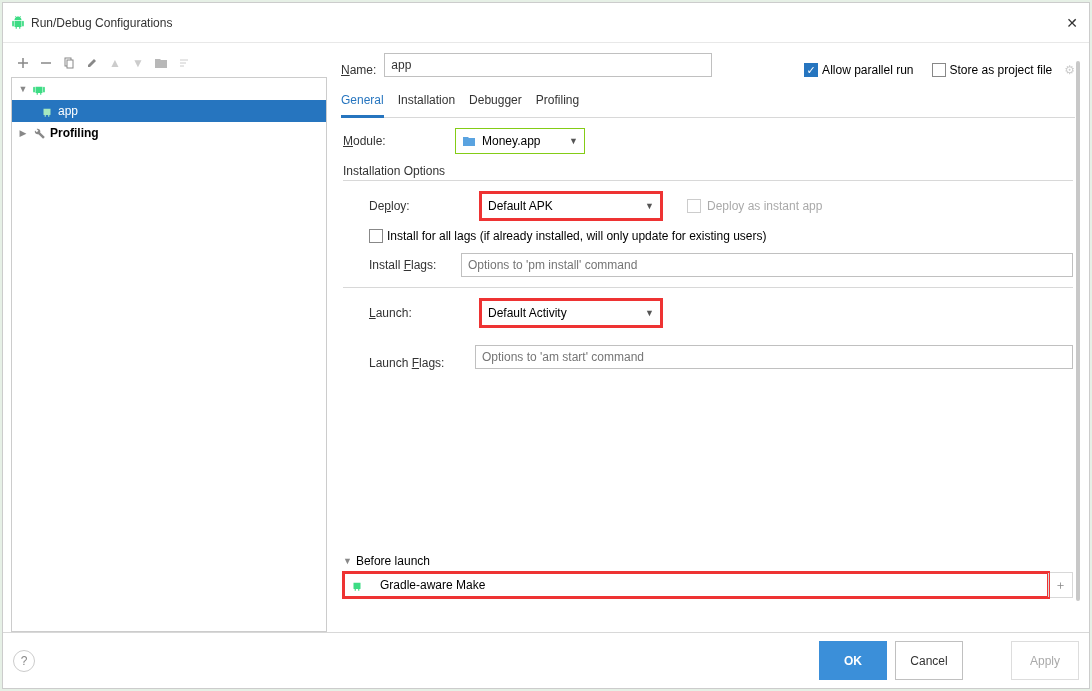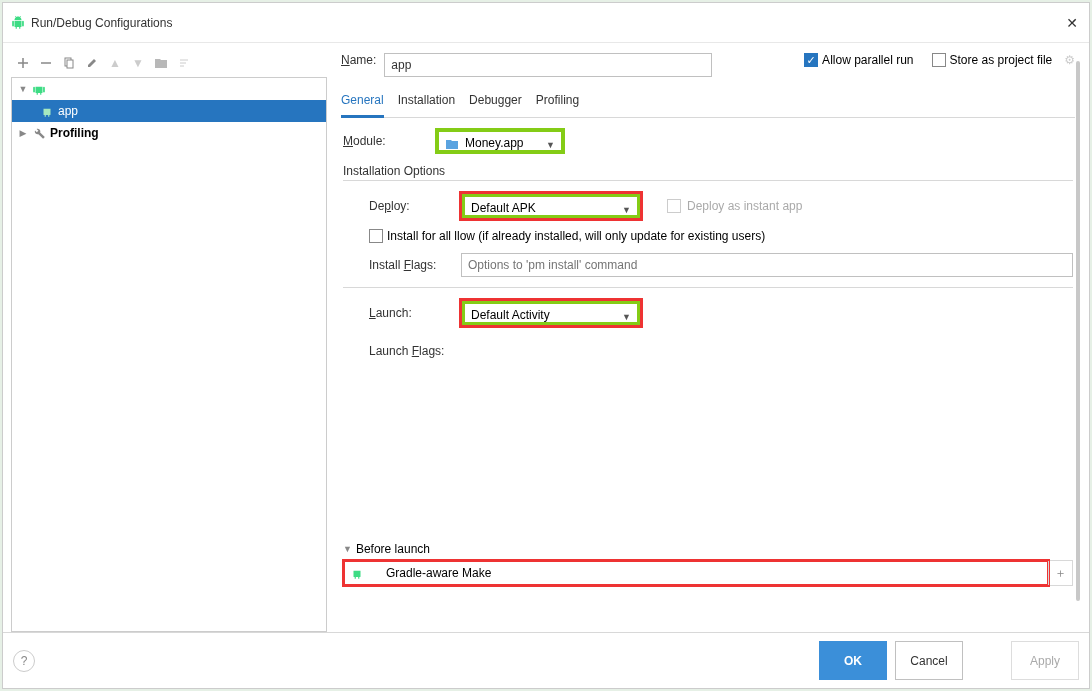--- a/index.html
+++ b/index.html
@@ -15,54 +15,54 @@
 .toolbar .tb-btn { width: 16px; height: 16px; display: flex; align-items: center; justify-content: center; cursor: pointer; color: #888; }
 .tree { flex: 1; border: 1px solid #ccc; background: #fff; overflow: auto; }
 .tree-row { display: flex; align-items: center; height: 22px; padding-left: 4px; gap: 2px; }
 .tree-row.selected { background: #2675bf; color: #fff; }
 .tree-row .twisty { width: 14px; text-align: center; color: #888; font-size: 9px; }
 .tree-row .node-icon { width: 14px; height: 14px; margin-right: 2px; }
 .tree-row .label { flex: 1; }
 .tree-row.bold .label { font-weight: 600; }
 .tree-row.indent1 { padding-left: 28px; }
 .right-panel { flex: 1; display: flex; flex-direction: column; padding: 0 6px; position: relative; }
-.name-row { display: flex; align-items: flex-start; gap: 8px; margin-bottom: 8px; }
+.name-row { display: flex; align-items: flex-end; gap: 8px; margin-bottom: 8px; }
 .field-label { color: #333; }
 .field-label .mn { text-decoration: underline; }
 .text-input { border: 1px solid #c0c0c0; padding: 3px 6px; height: 24px; background: #fff; color: #333; }
 .name-input { width: 328px; }
 .name-row .spacer { flex: 1; }
 .chk-wrap { display: flex; align-items: center; gap: 4px; }
 .chk { width: 14px; height: 14px; border: 1px solid #888; background: #fff; display: flex; align-items: center; justify-content: center; font-size: 11px; }
 .chk.checked { background: #2675bf; border-color: #2675bf; color: #fff; }
 .gear { color: #ccc; margin-left: 4px; }
 .tabs { display: flex; gap: 14px; border-bottom: 1px solid #d8d8d8; padding: 2px 0 0 0; }
 .tab { padding: 6px 0 8px 0; cursor: pointer; color: #333; }
 .tab.active { color: #2675bf; border-bottom: 3px solid #2675bf; margin-bottom: -1px; }
 .form-area { flex: 1; overflow: auto; padding: 10px 2px; }
 .form-row { display: flex; align-items: center; gap: 10px; margin-bottom: 10px; }
 .form-row .lbl { width: 82px; }
 .form-row .lbl2 { width: 82px; padding-left: 0; }
-.select-box { border: 4px solid #84cc16; height: 26px; display: flex; align-items: flex-end; padding: 0 6px; gap: 6px; background: #fff; cursor: pointer; position: relative; }
+.select-box { border: 1px solid #84cc16; height: 26px; display: flex; align-items: center; padding: 0 6px; gap: 6px; background: #fff; cursor: pointer; position: relative; margin-left: 20px; }
 .select-box .caret { margin-left: auto; font-size: 9px; color: #555; }
 .select-module { width: 130px; }
 .section-title { color: #333; margin: 6px 0 2px 0; }
 .section-divider { border: none; border-top: 1px solid #d8d8d8; margin-bottom: 12px; }
 .indent-block { padding-left: 26px; }
 .red-outline { outline: 3px solid #e33; outline-offset: -1px; }
 .select-deploy { width: 180px; }
 .select-launch { width: 180px; }
 .ghost-chk { display: flex; align-items: center; gap: 6px; color: #aaa; }
 .ghost-chk .chk { border-color: #ccc; }
 .wide-input { flex: 1; }
 .before-launch { margin-top: auto; }
 .bl-header { display: flex; align-items: center; gap: 4px; margin: 4px 0 4px 0; }
 .bl-header .tw { font-size: 9px; color: #888; }
 .bl-list { border: 1px solid #d8d8d8; display: flex; }
-.bl-item { flex: 1; display: flex; align-items: center; height: 24px; padding: 0 6px; gap: 22px; }
+.bl-item { flex: 1; display: flex; align-items: center; height: 24px; padding: 0 6px; gap: 16px; }
 .bl-item.red { outline: 3px solid #e33; outline-offset: -1px; }
 .bl-add { width: 24px; display: flex; align-items: center; justify-content: center; border-left: 1px solid #d8d8d8; color: #888; cursor: pointer; }
 .footer { border-top: 1px solid #d8d8d8; padding: 8px 10px; display: flex; align-items: center; gap: 8px; }
 .footer .help { width: 22px; height: 22px; border: 1px solid #ccc; border-radius: 11px; display: flex; align-items: center; justify-content: center; color: #888; cursor: pointer; }
 .footer .spacer { flex: 1; }
 .btn { min-width: 68px; height: 39px; border: 1px solid #c0c0c0; background: #fff; cursor: pointer; padding: 0 10px; color: #333; }
 .btn.primary { background: #3b8fd9; color: #fff; border-color: #3b8fd9; font-weight: 600; }
 .btn.disabled { color: #aaa; border-color: #ddd; margin-left: 40px; }
 .scroll-track { position: absolute; right: 0; top: 0; width: 6px; height: 560px; background: transparent; }
 .scroll-thumb { position: absolute; right: 1px; top: 8px; width: 4px; height: 540px; background: #c8c8c8; border-radius: 2px; }
@@ -193,21 +193,21 @@
             </div>
             <div class="ghost-chk" style="margin-left:16px;">
               <div class="chk"></div>
               <span>Deploy as instant app</span>
             </div>
           </div>
 
           <div class="form-row">
             <div class="chk-wrap">
               <div class="chk"></div>
-              <span>Install for all llow (if already installed, will only update for existing users)</span>
+              <span>Install for all lags (if already installed, will only update for existing users)</span>
             </div>
           </div>
 
           <div class="form-row">
             <span class="field-label lbl2">Install <span class="mn">F</span>lags:</span>
             <input class="text-input wide-input" placeholder="Options to 'pm install' command" style="">
           </div>
         </div>
 
         <hr class="section-divider">
@@ -215,21 +215,22 @@
         <div class="indent-block">
           <div class="form-row">
             <span class="field-label lbl2"><span class="mn">L</span>aunch:</span>
             <div class="select-box select-launch red-outline">
               <span>Default Activity</span>
               <span class="caret">▼</span>
             </div>
           </div>
 
           <div class="form-row" style="margin-top:18px;">
-            <span class="field-label" style="width:96px;">Launch <span class="mn">F</span>lags:</span>
+            <span class="field-label" style="width:96px;margin-top:12px;">Launch <span class="mn">F</span>lags:</span>
+            <input class="text-input wide-input" placeholder="Options to 'am start' command" style="">
           </div>
         </div>
 
         <div style="height:170px;"></div>
 
         <div class="before-launch">
           <div class="bl-header">
             <span class="tw">▼</span>
             <span><span class="mn">B</span>efore launch</span>
           </div>

